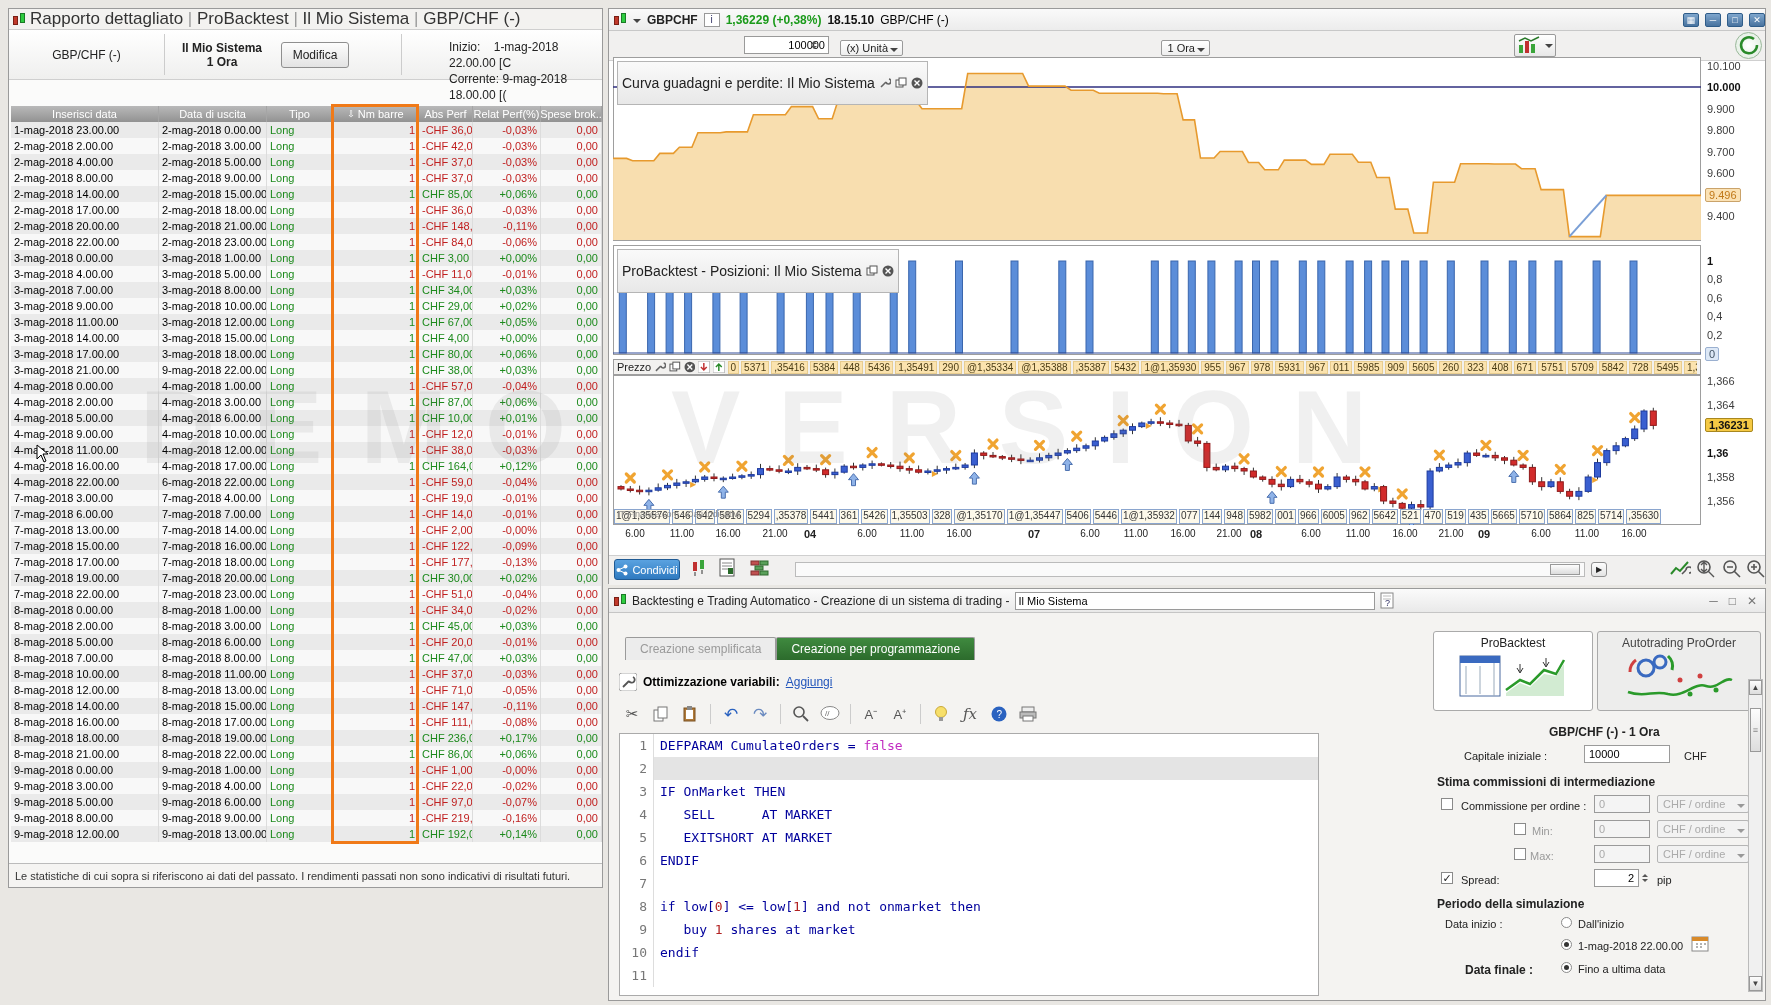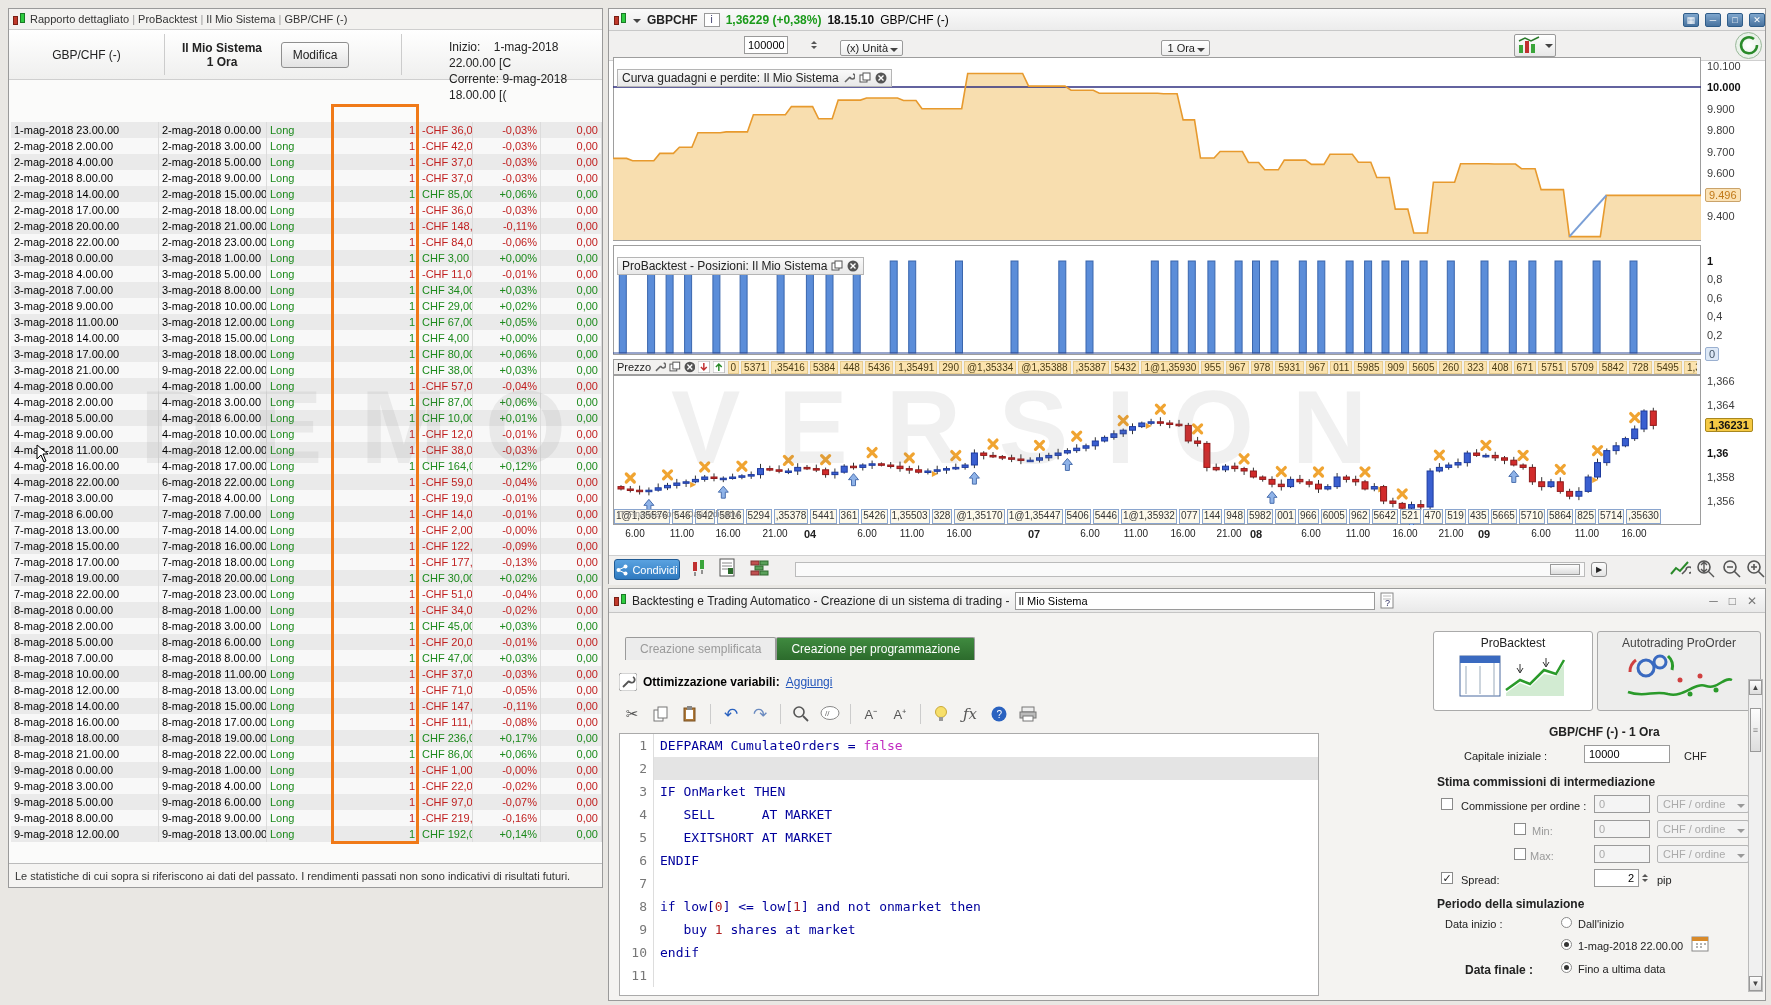--- a/index.html
+++ b/index.html
@@ -8,21 +8,21 @@
   .app { position:absolute; inset:0; }
 
   
   .abs { position:absolute; }
   .pnl { position:absolute; background:#fff; border:1px solid #9a9a9a; }
   .btn { display:inline-block; background:linear-gradient(#fdfdfd,#e3e3e3); border:1px solid #8f8f8f; border-radius:3px; text-align:center; color:#222; }
   .sep { color:#999; }
 
   
   .left-panel { left:8px; top:8px; width:595px; height:880px; background:#fbfbfa; }
-  .crumb { position:absolute; left:0; top:0; right:0; height:21px; background:#f3f2f0; border-bottom:1px solid #cfcfcf; font-size:11px; color:#333; display:flex; align-items:center; padding-left:4px; gap:4px; }
+  .crumb { position:absolute; left:0; top:0; right:0; height:21px; background:#f3f2f0; border-bottom:1px solid #cfcfcf; font-size:17px; color:#333; display:flex; align-items:center; padding-left:4px; gap:4px; }
   .infobar { position:absolute; left:0; top:21px; right:0; height:50px; background:linear-gradient(#ffffff,#efefee); border-bottom:1px solid #cfcfcf; font-size:12px; color:#222; }
   .infocell { position:absolute; top:0; bottom:0; display:flex; align-items:center; justify-content:center; }
   .vline { position:absolute; top:4px; bottom:4px; width:1px; background:#ccc; }
   .tabsrow { position:absolute; left:4px; top:78px; right:0; height:19px; font-size:11px; }
   .tab { position:absolute; top:2px; height:17px; background:linear-gradient(#fcfcfc,#dedede); border:1px solid #9a9a9a; border-bottom:none; border-radius:2px 2px 0 0; display:flex; align-items:center; justify-content:center; color:#222; }
   .tab.active { background:linear-gradient(#3f8a3f,#2c6b2c); color:#fff; top:0; height:19px; }
   .grid-head { position:absolute; left:2px; top:97px; width:591px; height:16px; background:linear-gradient(#b9b9b9,#929292); color:#fff; font-size:11px; display:flex; }
   .gh-cell { display:flex; align-items:center; justify-content:center; border-right:1px solid #a5a5a5; overflow:hidden; white-space:nowrap; }
   .rows { position:absolute; left:2px; top:113px; width:591px; }
   .trow { display:flex; height:16px; font-size:11px; align-items:center; }
@@ -45,21 +45,21 @@
   .selectbox { background:linear-gradient(#ffffff,#eeeeee); border:1px solid #9a9a9a; border-radius:2px; font-size:11px; padding:1px 14px 1px 5px; position:relative; color:#222; }
   .selectbox:after { content:""; position:absolute; right:4px; top:7px; border:4px solid transparent; border-top-color:#444; }
   .spin { display:inline-block; width:11px; height:16px; position:relative; }
   .spin:before,.spin:after { content:""; position:absolute; left:2px; border:3px solid transparent; }
   .spin:before { top:1px; border-bottom-color:#555; } .spin:after { bottom:1px; border-top-color:#555; }
 
   .plotbox { position:absolute; background:#fff; border:1px solid #9e9e9e; }
   .axislabel { position:absolute; left:1098px; font-size:11px; color:#3c3c3c; }
   .axislabel.b { font-weight:bold; color:#111; }
   .curbox { position:absolute; left:1096px; font-size:11px; padding:0 3px; border-radius:2px; }
-  .floathead { position:absolute; background:linear-gradient(#fafafa,#e8e8e8); border:1px solid #b5b5b5; font-size:12px; color:#222; display:flex; align-items:center; gap:4px; padding:1px 4px; z-index:3;margin-top:8px; }
+  .floathead { position:absolute; background:linear-gradient(#fafafa,#e8e8e8); border:1px solid #b5b5b5; font-size:14px; color:#222; display:flex; align-items:center; gap:4px; padding:13px 4px; z-index:3; }
   .mini-ic { width:12px; height:12px; display:inline-block; }
   .prezzo-bar { position:absolute; left:4px; top:350px; width:1088px; height:16px; background:#f2f1ef; border:1px solid #9e9e9e; display:flex; align-items:center; gap:3px; padding:0 3px; font-size:11px; overflow:hidden; z-index:2; }
   .chips { display:flex; gap:2px; overflow:hidden; white-space:nowrap; }
   .chip1 { background:#fbe3ae; color:#4a3c14; font-size:10px; padding:0 2px; border:1px solid #e8cd90; }
   .chip2 { background:#fdf9ea; color:#333; font-size:10px; padding:0 1px; border:1px solid #8aa5ce; }
   .strip2 { position:absolute; left:5px; top:500px; width:1086px; height:15px; display:flex; gap:2px; overflow:hidden; z-index:3; background:transparent; }
   .timeaxis { position:absolute; left:4px; top:519px; width:1088px; height:18px; font-size:10px; color:#222; }
   .timeaxis span { position:absolute; transform:translateX(-50%); }
   .timeaxis .day { font-weight:bold; font-size:11px; }
   .ctoolbar { position:absolute; left:0; top:546px; right:0; height:30px; background:#f1f0ef; border-top:1px solid #cfcfcf; }
@@ -128,20 +128,29 @@
         <span>Il Mio Sistema</span>
           <span>1 Ora</span>
       </div>
       <button class="btn" style="position:absolute;left:272px;top:12px;width:68px;height:26px;font-size:12px;">Modifica</button>
       <div class="vline" style="left:392px;"></div>
       <div class="abs" style="left:440px;top:9px;font-size:12px;line-height:16px;">
         <div><span>Inizio:</span>&nbsp;&nbsp;&nbsp;&nbsp;<span>1-mag-2018 22.00.00 [C</span></div>
         <div><span>Corrente:</span> <span>9-mag-2018 18.00.00  [(</span></div>
       </div>
     </div>
+    <div class="grid-head" id="grid-head">
+        <div class="gh-cell" style="width:148px">Inserisci data</div>
+        <div class="gh-cell" style="width:108px">Data di uscita</div>
+        <div class="gh-cell" style="width:66px">Tipo</div>
+        <div class="gh-cell" style="width:86px"><span style="font-size:9px;margin-right:3px;">⇩</span>Nm barre</div>
+        <div class="gh-cell" style="width:54px">Abs Perf</div>
+        <div class="gh-cell" style="width:68px">Relat Perf(%)</div>
+        <div class="gh-cell" style="width:61px">Spese brok..</div>
+      </div>
     <div class="rows" id="trade-rows">
         <div class="trow">
           <span class="tc" style="width:148px">1-mag-2018 23.00.00</span>
           <span class="tc" style="width:108px">2-mag-2018 0.00.00</span>
           <span class="tc long" style="width:66px">Long</span>
           <span class="tc r neg" style="width:86px">1</span>
           <span class="tc r neg" style="width:54px">-CHF 36,00</span>
           <span class="tc r neg" style="width:68px">-0,03%</span>
           <span class="tc r neg" style="width:61px">0,00</span>
         </div>
@@ -561,21 +570,21 @@
       <span style="font-weight:bold;color:#111;">18.15.10</span>
       <span>GBP/CHF (-)</span>
       <span style="flex:1"></span>
       <span class="winbtn">▦</span>
       <span class="winbtn">─</span>
       <span class="winbtn">□</span>
       <span class="winbtn">✕</span>
     </div>
 
     <div class="controls">
-      <input class="input abs" style="left: 135px; top: 5px; width: 44px; height: 18px; text-align: right;" value="100000">
+      <input class="input abs" style="left: 135px; top: 5px; width: 85px; height: 18px; text-align: right;" value="100000">
       <span class="spin abs" style="left:200px;top:6px;"></span>
       <span class="selectbox abs" style="left:216px;top:5px;height:18px;"><span>(x) Unità</span></span>
       <span class="selectbox abs" style="left:470px;top:5px;width:82px;height:18px;"><span>1 Ora</span></span>
       <span class="abs" style="left:905px;top:3px;width:42px;height:23px;background:linear-gradient(#fff,#e8e8e8);border:1px solid #999;border-radius:2px;">
         <svg width="26" height="20" style="margin-left:2px;">
             <rect x="2" y="10" width="4" height="8" fill="#3aa53a"></rect>
             <rect x="8" y="6" width="4" height="12" fill="#c03030"></rect>
             <rect x="14" y="9" width="4" height="9" fill="#3aa53a"></rect>
             <polyline points="2,6 8,3 14,6 22,2" fill="none" stroke="#2a7a2a" stroke-width="1.5"></polyline>
           </svg>

